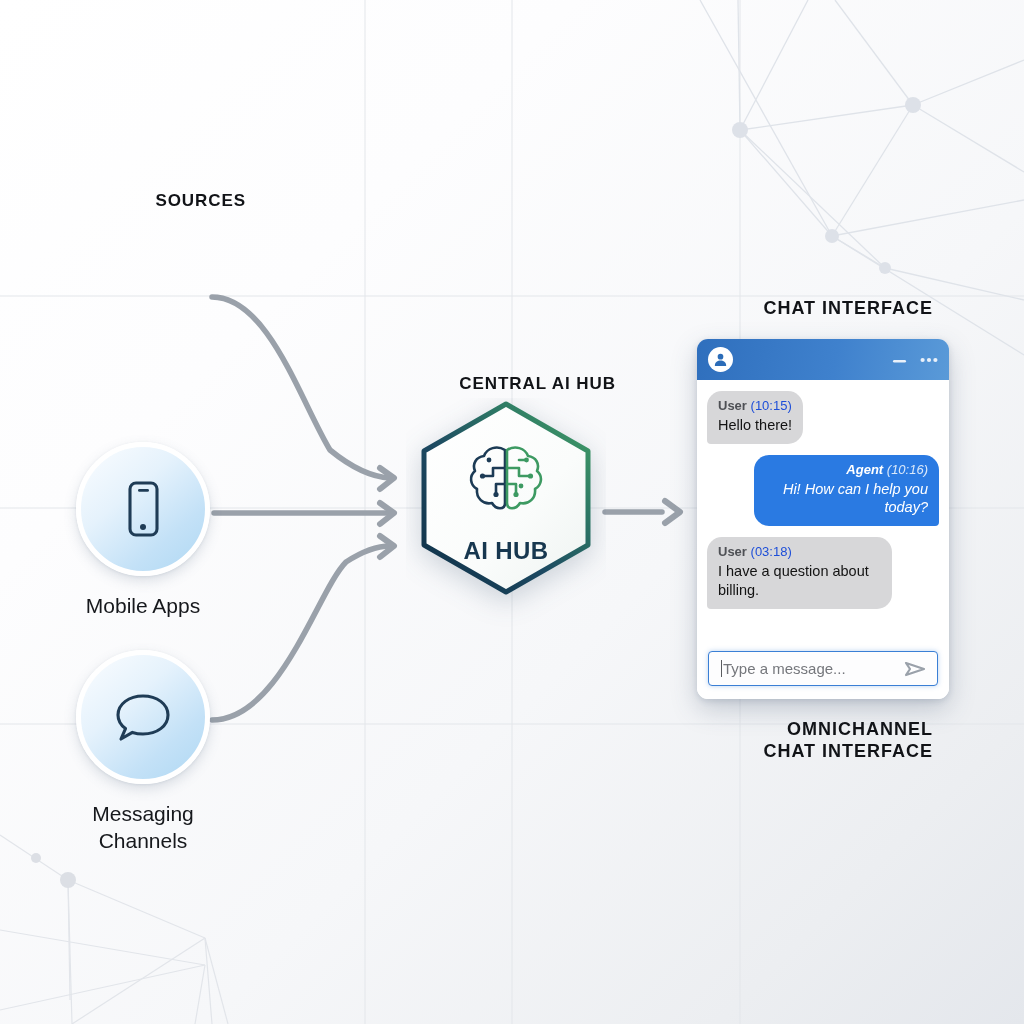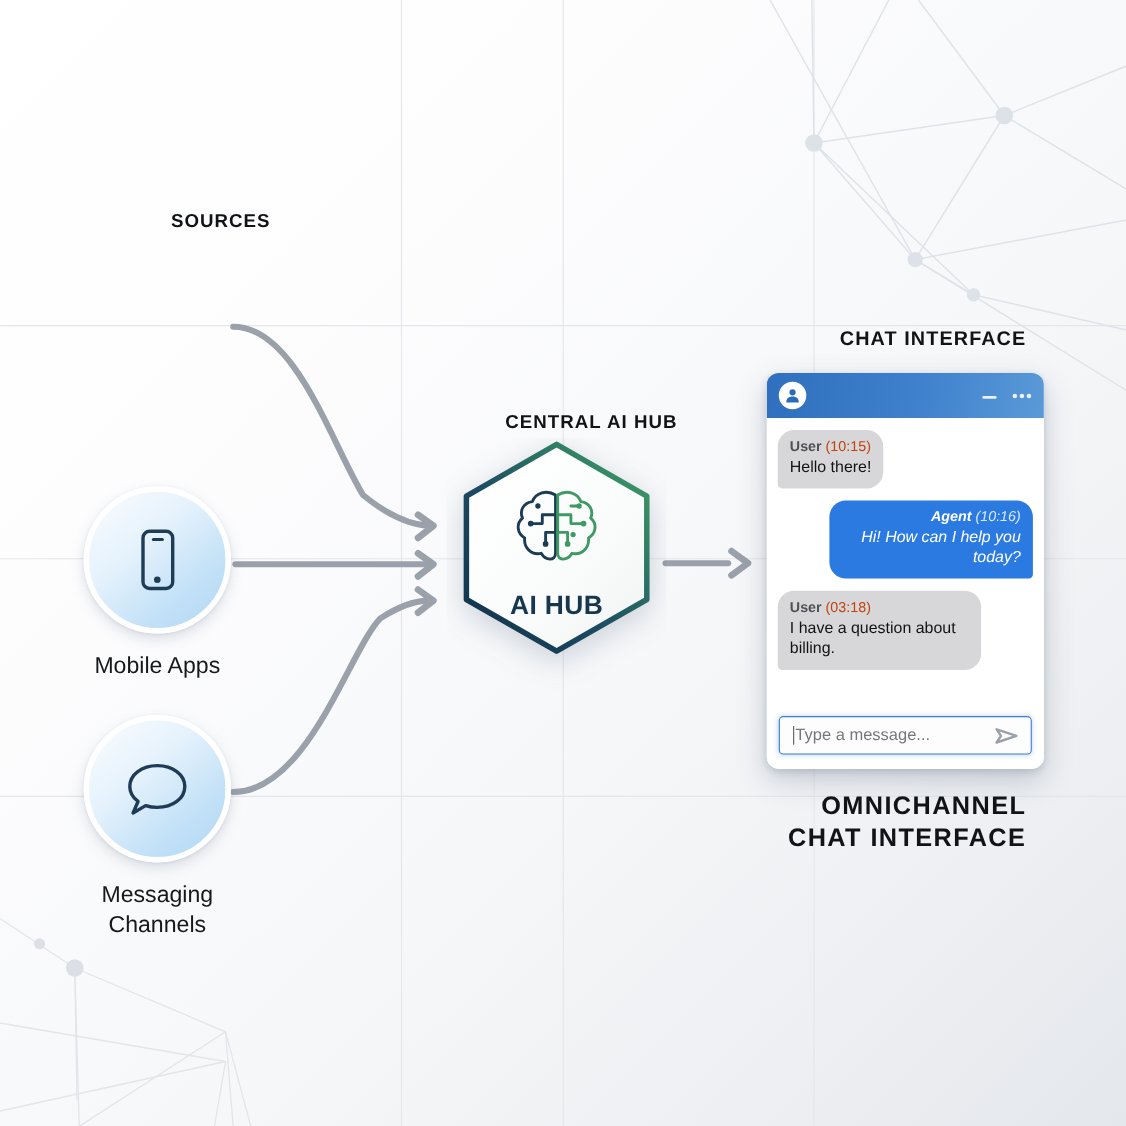--- a/index.html
+++ b/index.html
@@ -24,21 +24,21 @@
     color: #111317;
     font-weight: bold;
     letter-spacing: 0.055em;
     text-align: right;
     white-space: pre;
     line-height: 1.24;
   }
   #sources-caption { left: 46px; top: 190px; width: 200px; font-size: 17px; }
   #hub-caption     { left: 396px; top: 373px; width: 220px; font-size: 17px; }
   #chat-caption    { left: 713px; top: 297px; width: 220px; font-size: 18px; }
-  #omni-caption    { left: 713px; top: 718px; width: 220px; font-size: 23px; }
+  #omni-caption    { left: 713px; top: 718px; width: 220px; font-size: 18px; }
 
   
   .node { position: absolute; width: 200px; text-align: center; }
   .node-circle {
     width: 134px; height: 134px; margin: 0 auto;
     border-radius: 50%;
     background: linear-gradient(140deg, #fbfdff 0%, #e5f2fc 38%, #c3e1f7 72%, #afd8f3 100%);
     border: 5px solid #ffffff;
     box-sizing: border-box;
     box-shadow: 0 5px 13px rgba(90,110,135,0.20), 0 1px 3px rgba(90,110,135,0.14);
@@ -133,21 +133,21 @@
   .bubble.agent::after {
     content: ""; position: absolute;
     right: -6px; bottom: 0;
     width: 14px; height: 15px;
     background: #2a7ae2;
     border-bottom-left-radius: 14px;
     z-index: -1;
   }
   .msg-meta { font-size: 13px; margin-bottom: 1px; }
   .bubble.user  .msg-meta .who  { color: #4e5055; font-weight: bold; }
-  .bubble.user  .msg-meta .time { color: #c2410c; }
+  .bubble.user  .msg-meta .time { color: #1d4ed8; }
   .bubble.agent .msg-meta .who  { color: #ffffff; font-weight: bold; }
   .bubble.agent .msg-meta .time { color: #dbe9fa; }
   .msg-text { display: block; }
 
   .chat-inputbar {
     flex: 0 0 auto;
     background: #ffffff;
     padding: 9px 11px 13px 11px;
   }
   .input-box {

